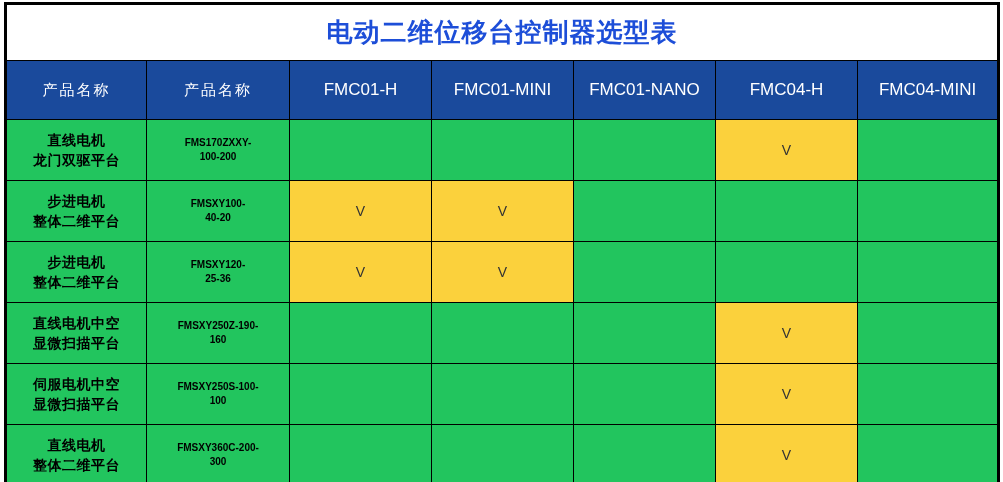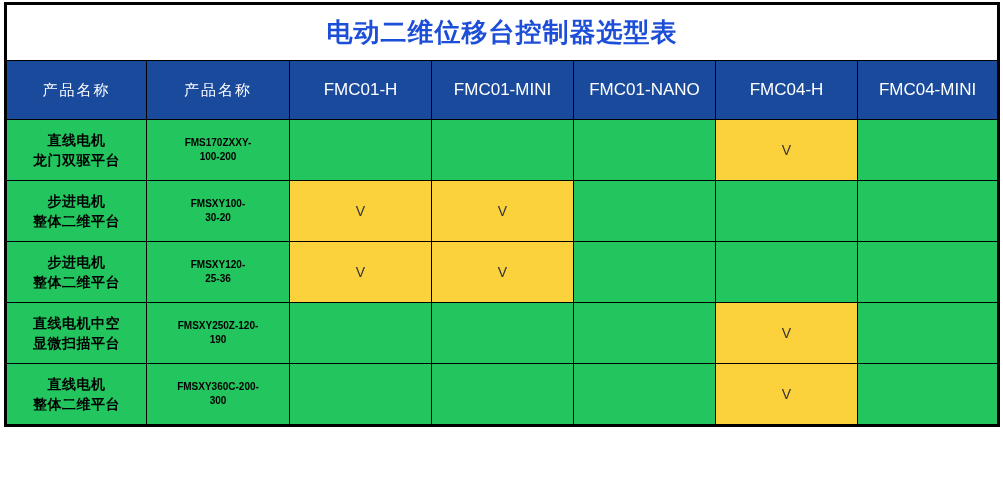--- a/index.html
+++ b/index.html
@@ -157,21 +157,21 @@
         <td class="mark-cell"></td>
       </tr>
 
       <tr class="body-row">
         <td class="name-cell">
           <span class="lineblock">步进电机</span>
           <span class="lineblock">整体二维平台</span>
         </td>
         <td class="model-cell">
           <span class="lineblock">FMSXY100-</span>
-          <span class="lineblock">30-20</span>
+          <span class="lineblock">40-20</span>
         </td>
         <td class="mark-cell on">V</td>
         <td class="mark-cell on">V</td>
         <td class="mark-cell"></td>
         <td class="mark-cell"></td>
         <td class="mark-cell"></td>
       </tr>
 
       <tr class="body-row">
         <td class="name-cell">
@@ -188,30 +188,45 @@
         <td class="mark-cell"></td>
         <td class="mark-cell"></td>
       </tr>
 
       <tr class="body-row">
         <td class="name-cell">
           <span class="lineblock">直线电机中空</span>
           <span class="lineblock">显微扫描平台</span>
         </td>
         <td class="model-cell">
-          <span class="lineblock">FMSXY250Z-120-</span>
-          <span class="lineblock">190</span>
-        </td>
-        <td class="mark-cell"></td>
-        <td class="mark-cell"></td>
-        <td class="mark-cell"></td>
-        <td class="mark-cell on">V</td>
-        <td class="mark-cell"></td>
-      </tr>
-
+          <span class="lineblock">FMSXY250Z-190-</span>
+          <span class="lineblock">160</span>
+        </td>
+        <td class="mark-cell"></td>
+        <td class="mark-cell"></td>
+        <td class="mark-cell"></td>
+        <td class="mark-cell on">V</td>
+        <td class="mark-cell"></td>
+      </tr>
+
+      <tr class="body-row">
+        <td class="name-cell">
+          <span class="lineblock">伺服电机中空</span>
+          <span class="lineblock">显微扫描平台</span>
+        </td>
+        <td class="model-cell">
+          <span class="lineblock">FMSXY250S-100-</span>
+          <span class="lineblock">100</span>
+        </td>
+        <td class="mark-cell"></td>
+        <td class="mark-cell"></td>
+        <td class="mark-cell"></td>
+        <td class="mark-cell on">V</td>
+        <td class="mark-cell"></td>
+      </tr>
 
       <tr class="body-row">
         <td class="name-cell">
           <span class="lineblock">直线电机</span>
           <span class="lineblock">整体二维平台</span>
         </td>
         <td class="model-cell">
           <span class="lineblock">FMSXY360C-200-</span>
           <span class="lineblock">300</span>
         </td>

